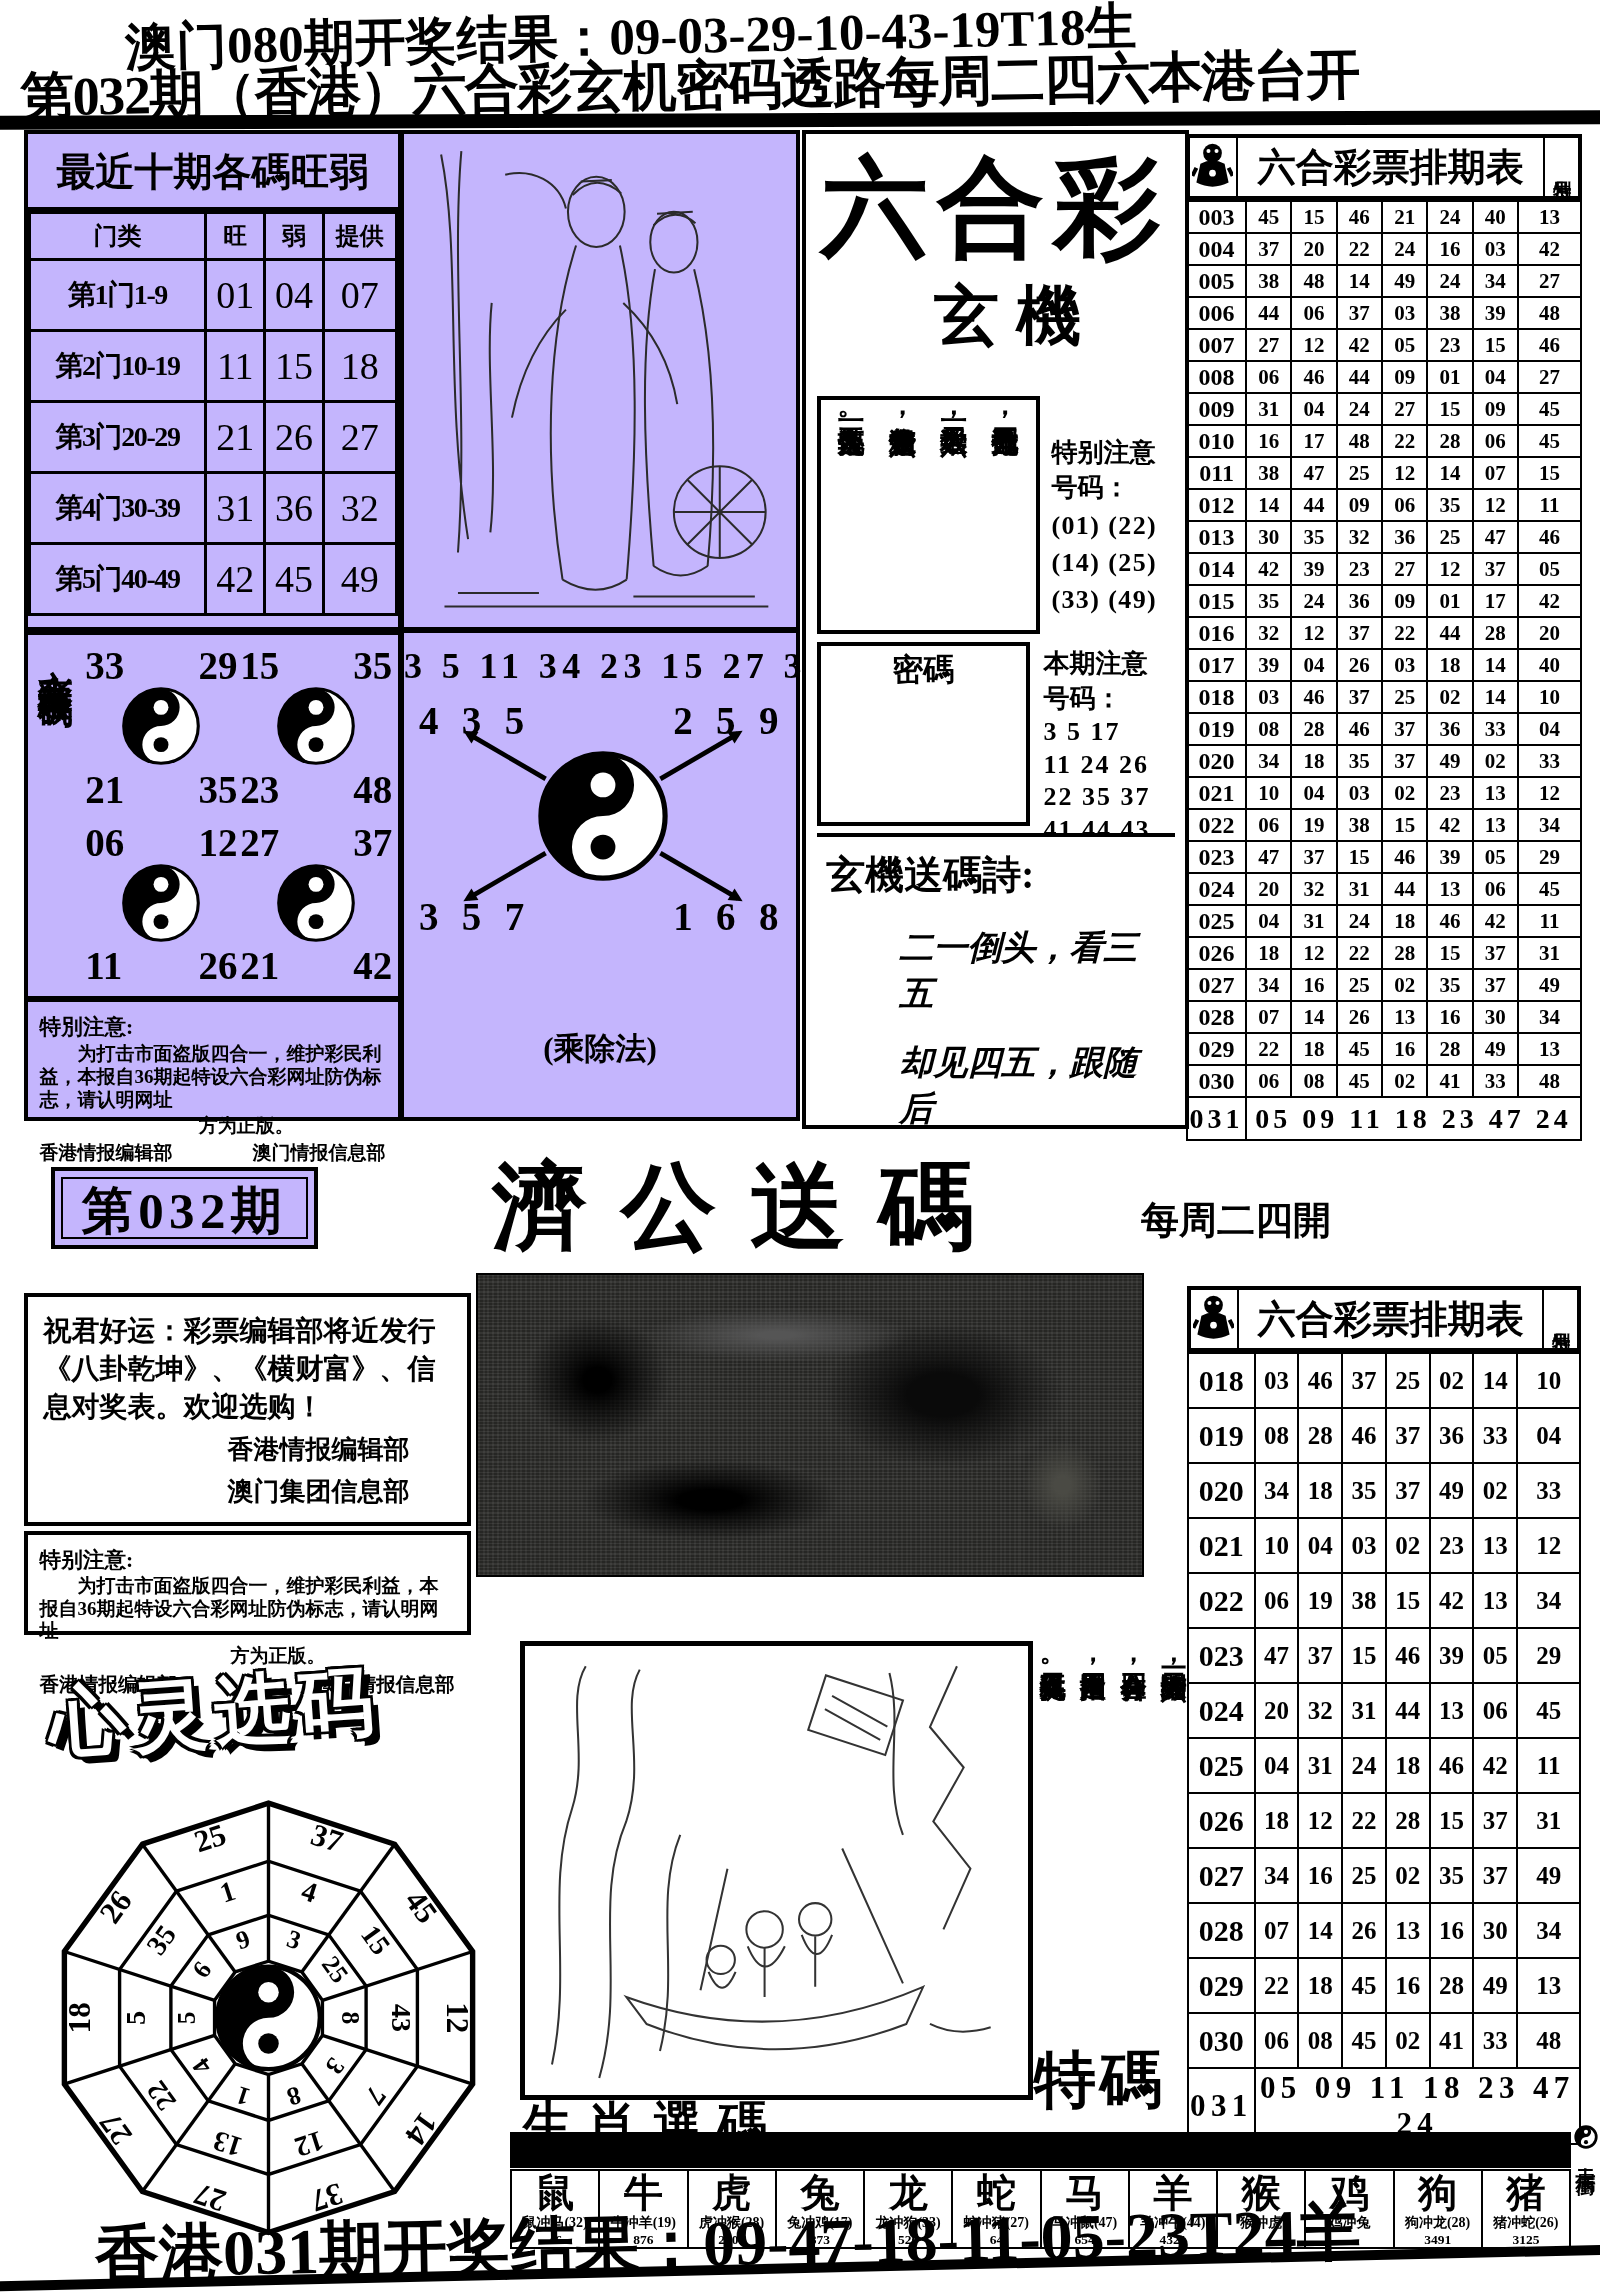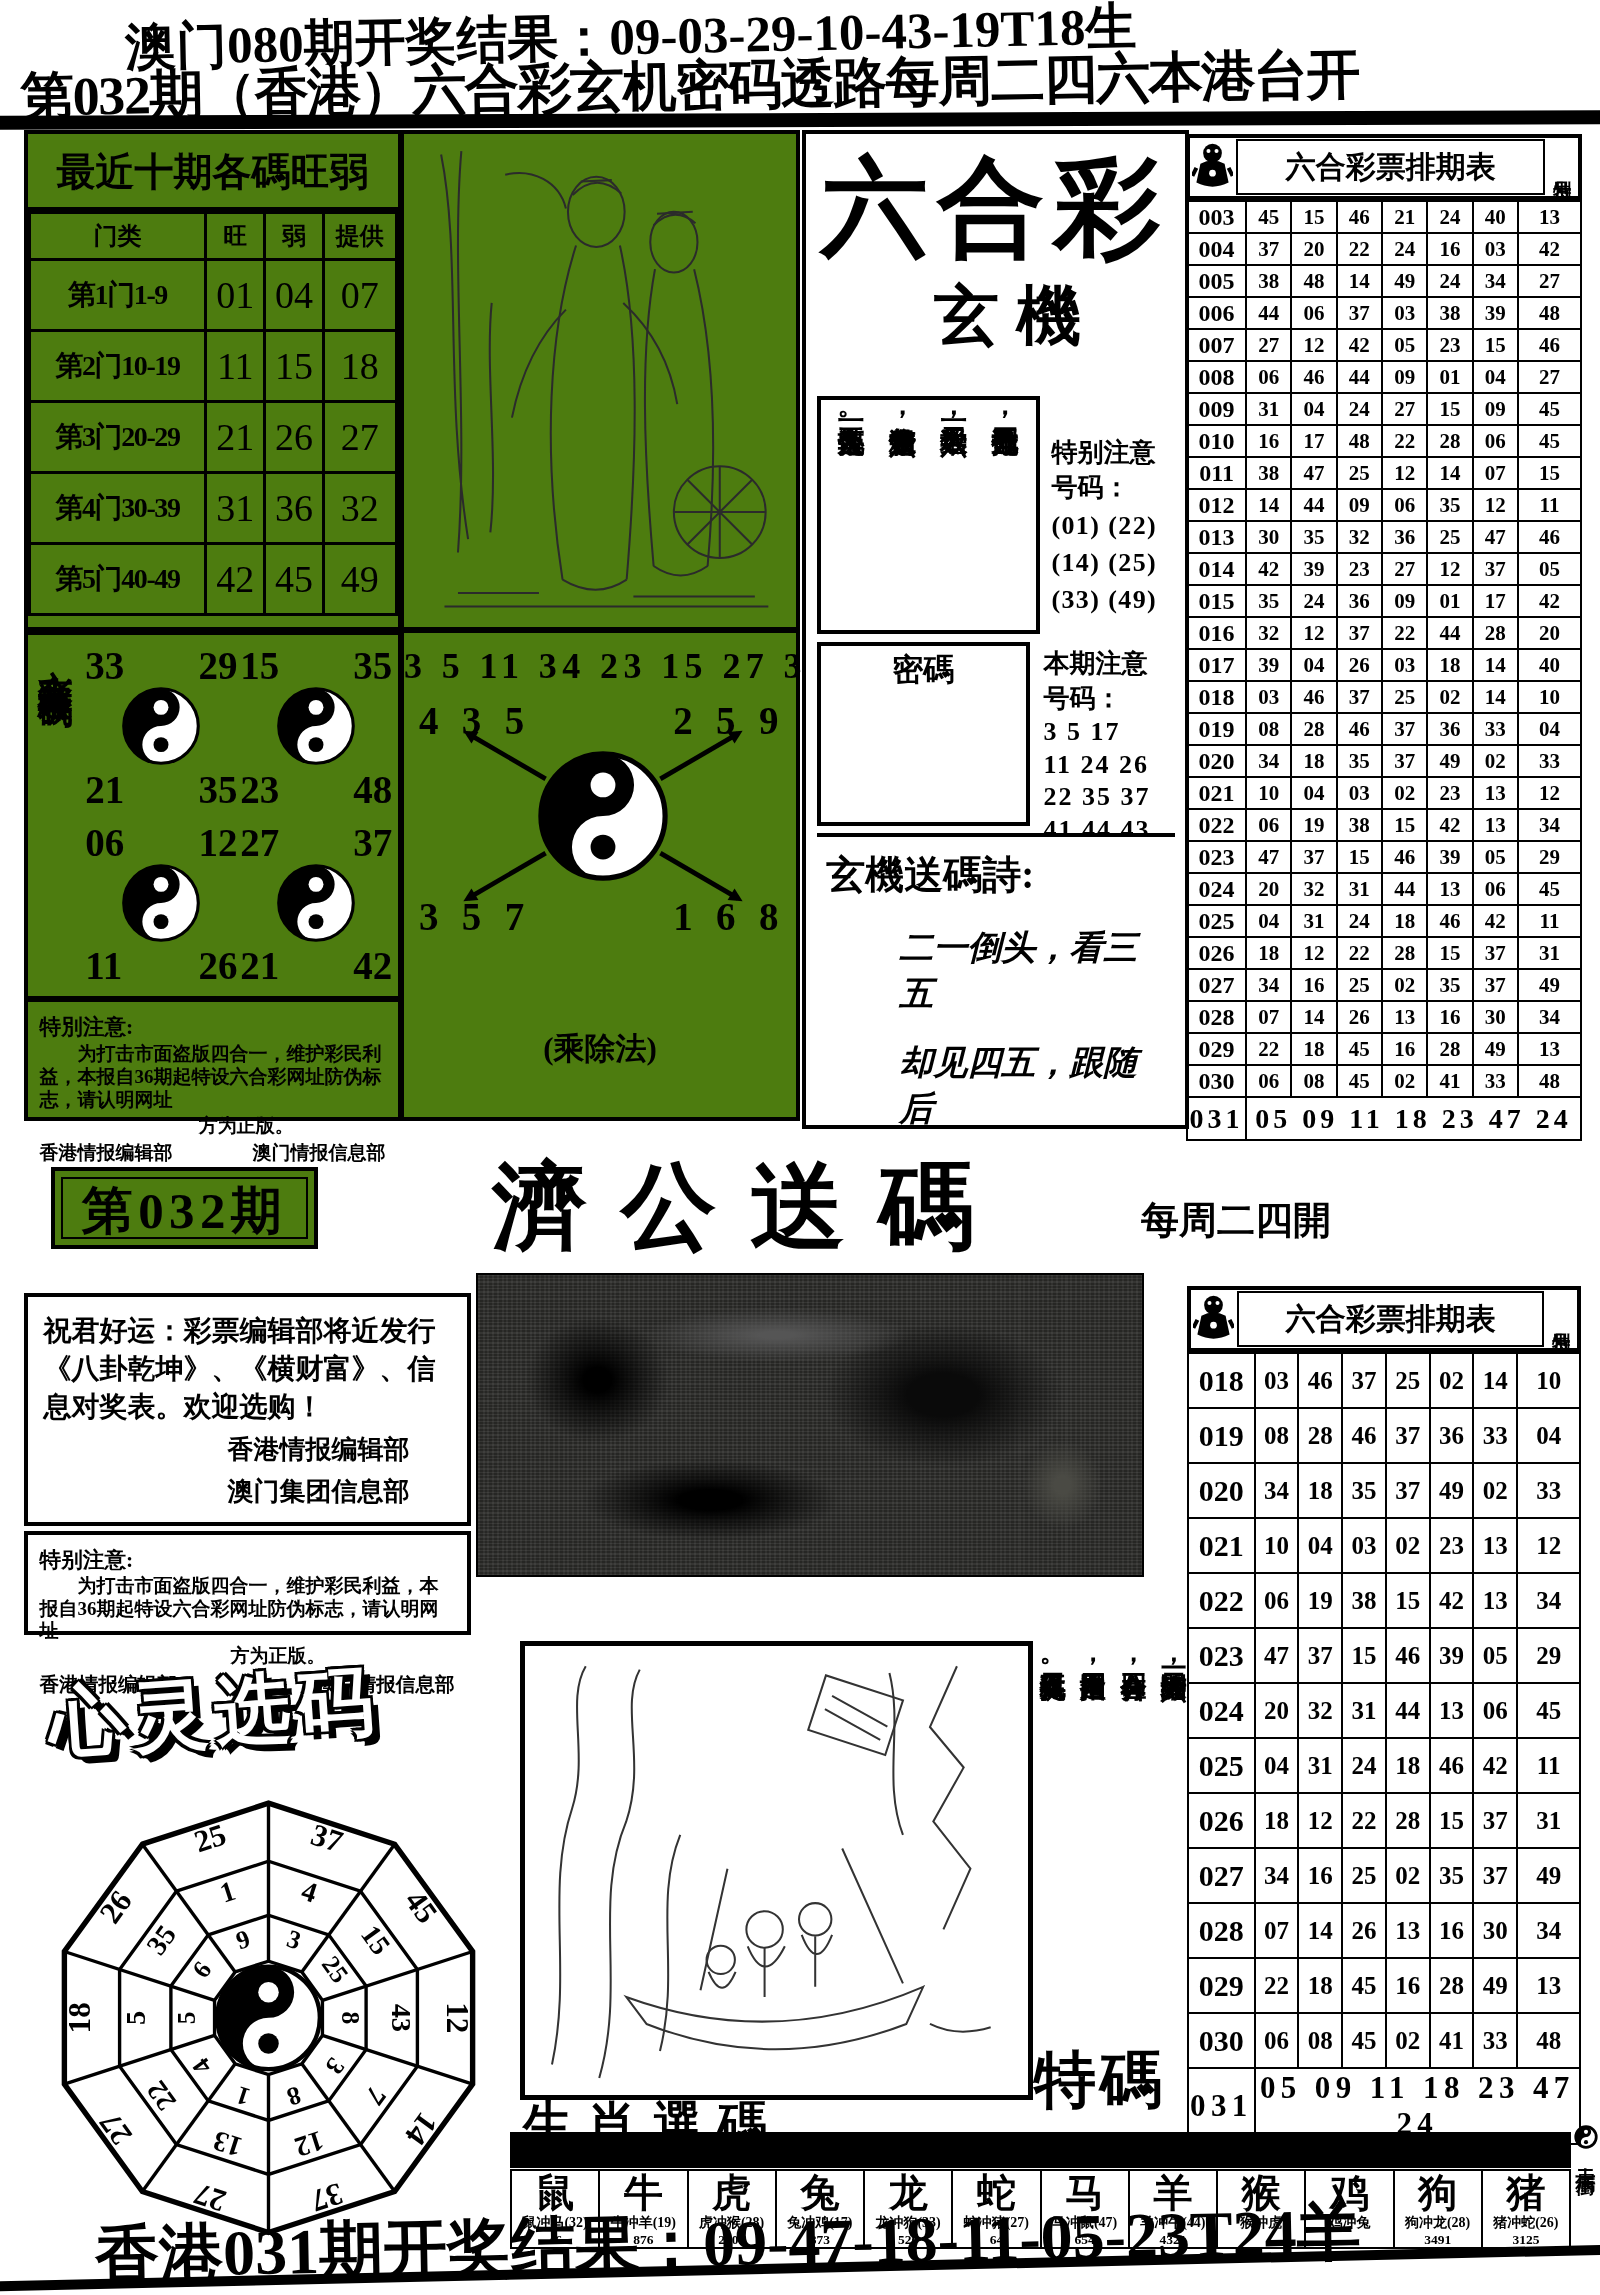--- a/index.html
+++ b/index.html
@@ -1,18 +1,18 @@
 <!DOCTYPE html>
 <html style="font-size:10.8px"><head>
 <meta charset="utf-8">
 <style>
   html,body{margin:0;padding:0;background:#e8e8e4;}
   #page{position:relative;width:1600px;height:2295px;background:#fff;color:#000;
         font-family:"Liberation Serif",serif;overflow:hidden;}
-  .box{position:absolute;border:4px solid #000;background:#4d7c0f;box-sizing:border-box;}
+  .box{position:absolute;border:4px solid #000;background:#c4b5fd;box-sizing:border-box;}
   .abs{position:absolute;}
   
   .hl1{position:absolute;left:125px;top:2.7px;font-size:51px;font-weight:bold;white-space:nowrap;transform:rotate(-1.2deg);}
   .hl2{position:absolute;left:20px;top:50px;font-size:54px;font-weight:900;white-space:nowrap;transform:rotate(-1deg);letter-spacing:-1.4px;}
   .topbar{position:absolute;left:0;top:113px;width:1600px;height:13.5px;background:#000;transform:rotate(-.2deg);}
   
   #wangruo{left:23.6px;top:130px;width:378px;height:501px;}
   .wr-title{font-size:39px;font-weight:900;text-align:center;padding:10.8px 0 8px;border-bottom:4.7px solid #000;}
   table.grid{border-collapse:collapse;width:100%;}
   table.grid td,table.grid th{border:3.4px solid #000;text-align:center;vertical-align:middle;}
@@ -65,21 +65,21 @@
   .mm-title{font-size:31px;font-weight:900;text-align:center;}
   .mm-line{font-size:27px;font-weight:900;line-height:1.07;}
   .mm-line.last{text-align:right;font-size:30px;}
   #benqi{left:232px;top:508px;width:136px;height:184px;border:none;padding:4px 5.4px;}
   .bq-row{font-size:26px;font-weight:bold;line-height:1.25;letter-spacing:2px;white-space:nowrap;}
   #poem2{left:10.8px;top:699px;width:358px;height:278px;border:none;border-top:4px solid #000;padding:10.8px 9.5px;}
   .p2-title{font-size:39px;font-weight:900;}
   .p2-line{font-size:34px;font-weight:bold;margin-top:23px;margin-left:73px;font-style:italic;}
   
   .pq-head{position:absolute;border:4px solid #000;background:#fff;display:flex;align-items:center;box-sizing:border-box;}
-  .pq-title{flex:1;text-align:center;font-size:30px;font-weight:900;border:2.7px solid #000;margin:4px 1.4px;padding:5.4px 0;}
+  .pq-title{flex:1;text-align:center;font-size:38px;font-weight:900;border:2.7px solid #000;margin:4px 1.4px;padding:5.4px 0;}
   .pq-special{writing-mode:vertical-rl;text-orientation:upright;font-size:18px;font-weight:900;padding:0 6.8px;line-height:1;}
   .mascot{width:45px;text-align:center;}
   .pq-grid td{font-weight:bold;}
   #pqhead1{left:1186px;top:134px;width:396px;height:66px;}
   #pqgrid1{position:absolute;left:1186px;top:200px;width:396px;}
   #pqgrid1 td{font-size:21px;height:28px;border:2px solid #000;}
   #pqgrid1 td.p{font-size:24px;}
   #pqgrid1 tr.final td{font-size:28px;height:39px;letter-spacing:4px;}
   #pqhead2{left:1187px;top:1286px;width:394px;height:66px;}
   #pqgrid2{position:absolute;left:1187px;top:1352px;width:394px;}

